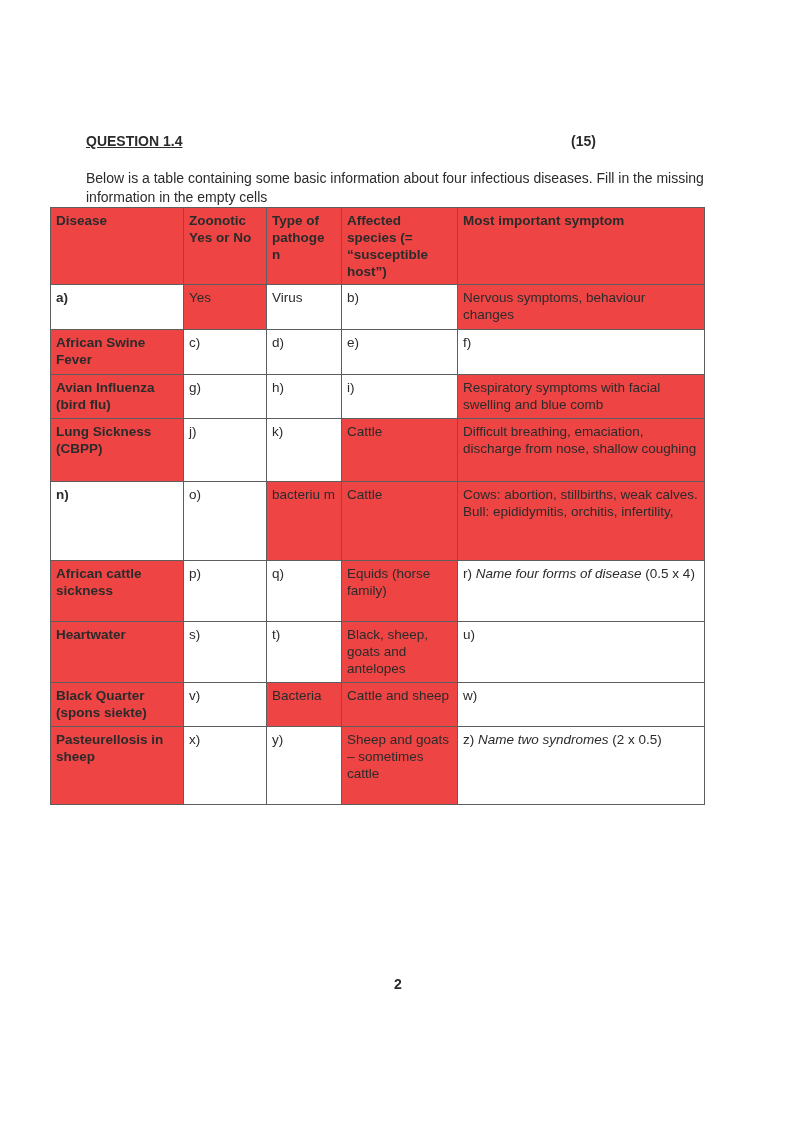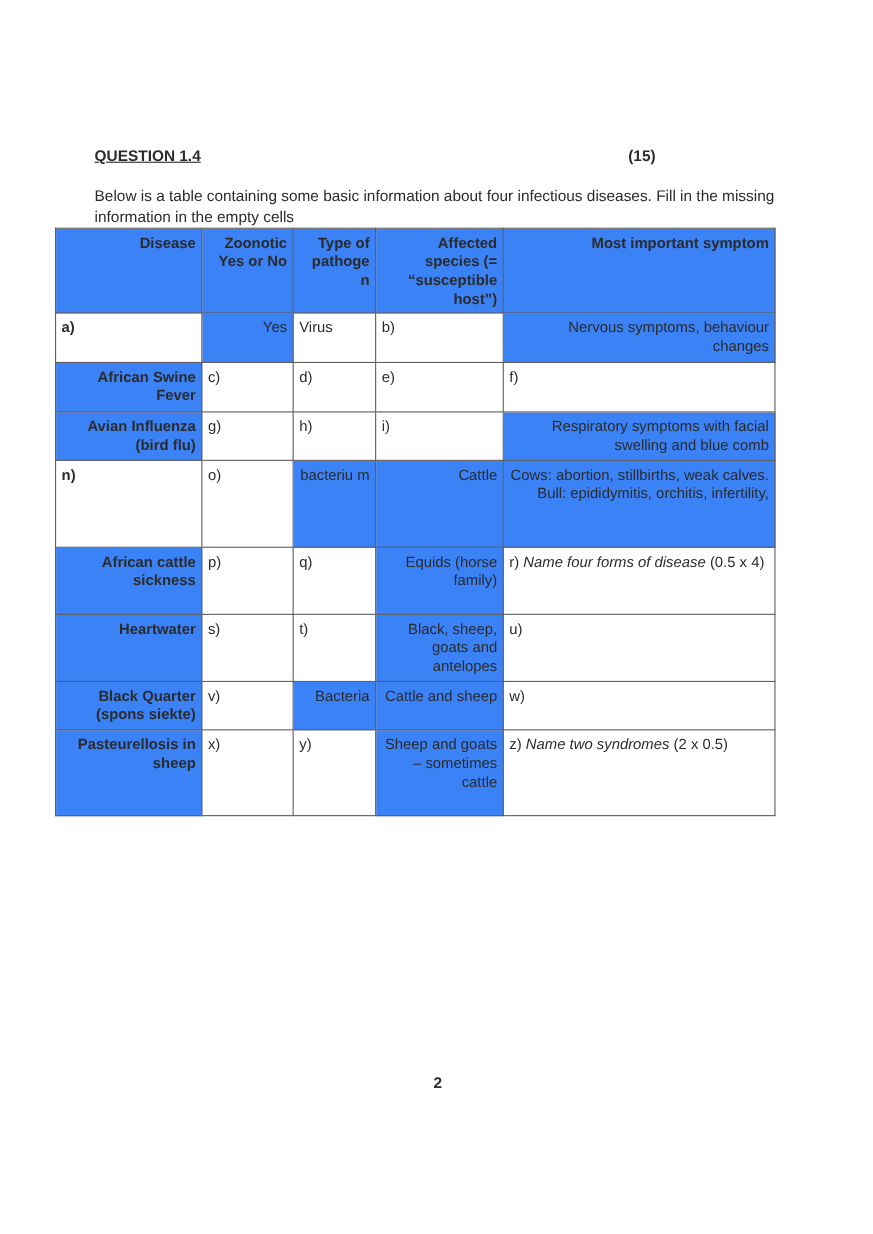--- a/index.html
+++ b/index.html
@@ -18,21 +18,21 @@
   }
   table {
     position: absolute; left: 50px; top: 207px;
     border-collapse: collapse; font-size: 13.5px; line-height: 17px;
   }
   td, th {
     border: 1px solid #5e5e5e; vertical-align: top; padding: 4px 5px 3px 5px;
     text-align: left; font-weight: normal;
   }
   th { font-weight: bold; }
-  .g { background: #3b82f6; text-align: right; }
+  .g { background: #ef4444; }
   .w { background: #ffffff; }
   .b { font-weight: bold; }
   .c1 { width: 122px; } .c2 { width: 72px; margin-left: 48px; } .c3 { width: 64px; } .c4 { width: 105px; margin-left: 36px; } .c5 { width: 236px; }
   i { font-style: italic; }
   .page-no { position: absolute; left: 394px; top: 976px; font-weight: bold; font-size: 14px; }
 </style>
 </head>
 <body>
 
 <div class="q-head">
@@ -64,20 +64,27 @@
     <td class="w">e)</td>
     <td class="w">f)</td>
   </tr>
   <tr style="height:44px">
     <td class="g b">Avian Influenza (bird flu)</td>
     <td class="w">g)</td>
     <td class="w">h)</td>
     <td class="w">i)</td>
     <td class="g">Respiratory symptoms with facial swelling and blue comb</td>
   </tr>
+  <tr style="height:63px">
+    <td class="g b">Lung Sickness (CBPP)</td>
+    <td class="w">j)</td>
+    <td class="w">k)</td>
+    <td class="g">Cattle</td>
+    <td class="g">Difficult breathing, emaciation, discharge from nose, shallow coughing</td>
+  </tr>
   <tr style="height:79px">
     <td class="w b">n)</td>
     <td class="w">o)</td>
     <td class="g">bacteriu m</td>
     <td class="g">Cattle</td>
     <td class="g">
       <div>Cows: abortion, stillbirths, weak calves.</div>
       <div>Bull: epididymitis, orchitis, infertility,</div>
     </td>
   </tr>

